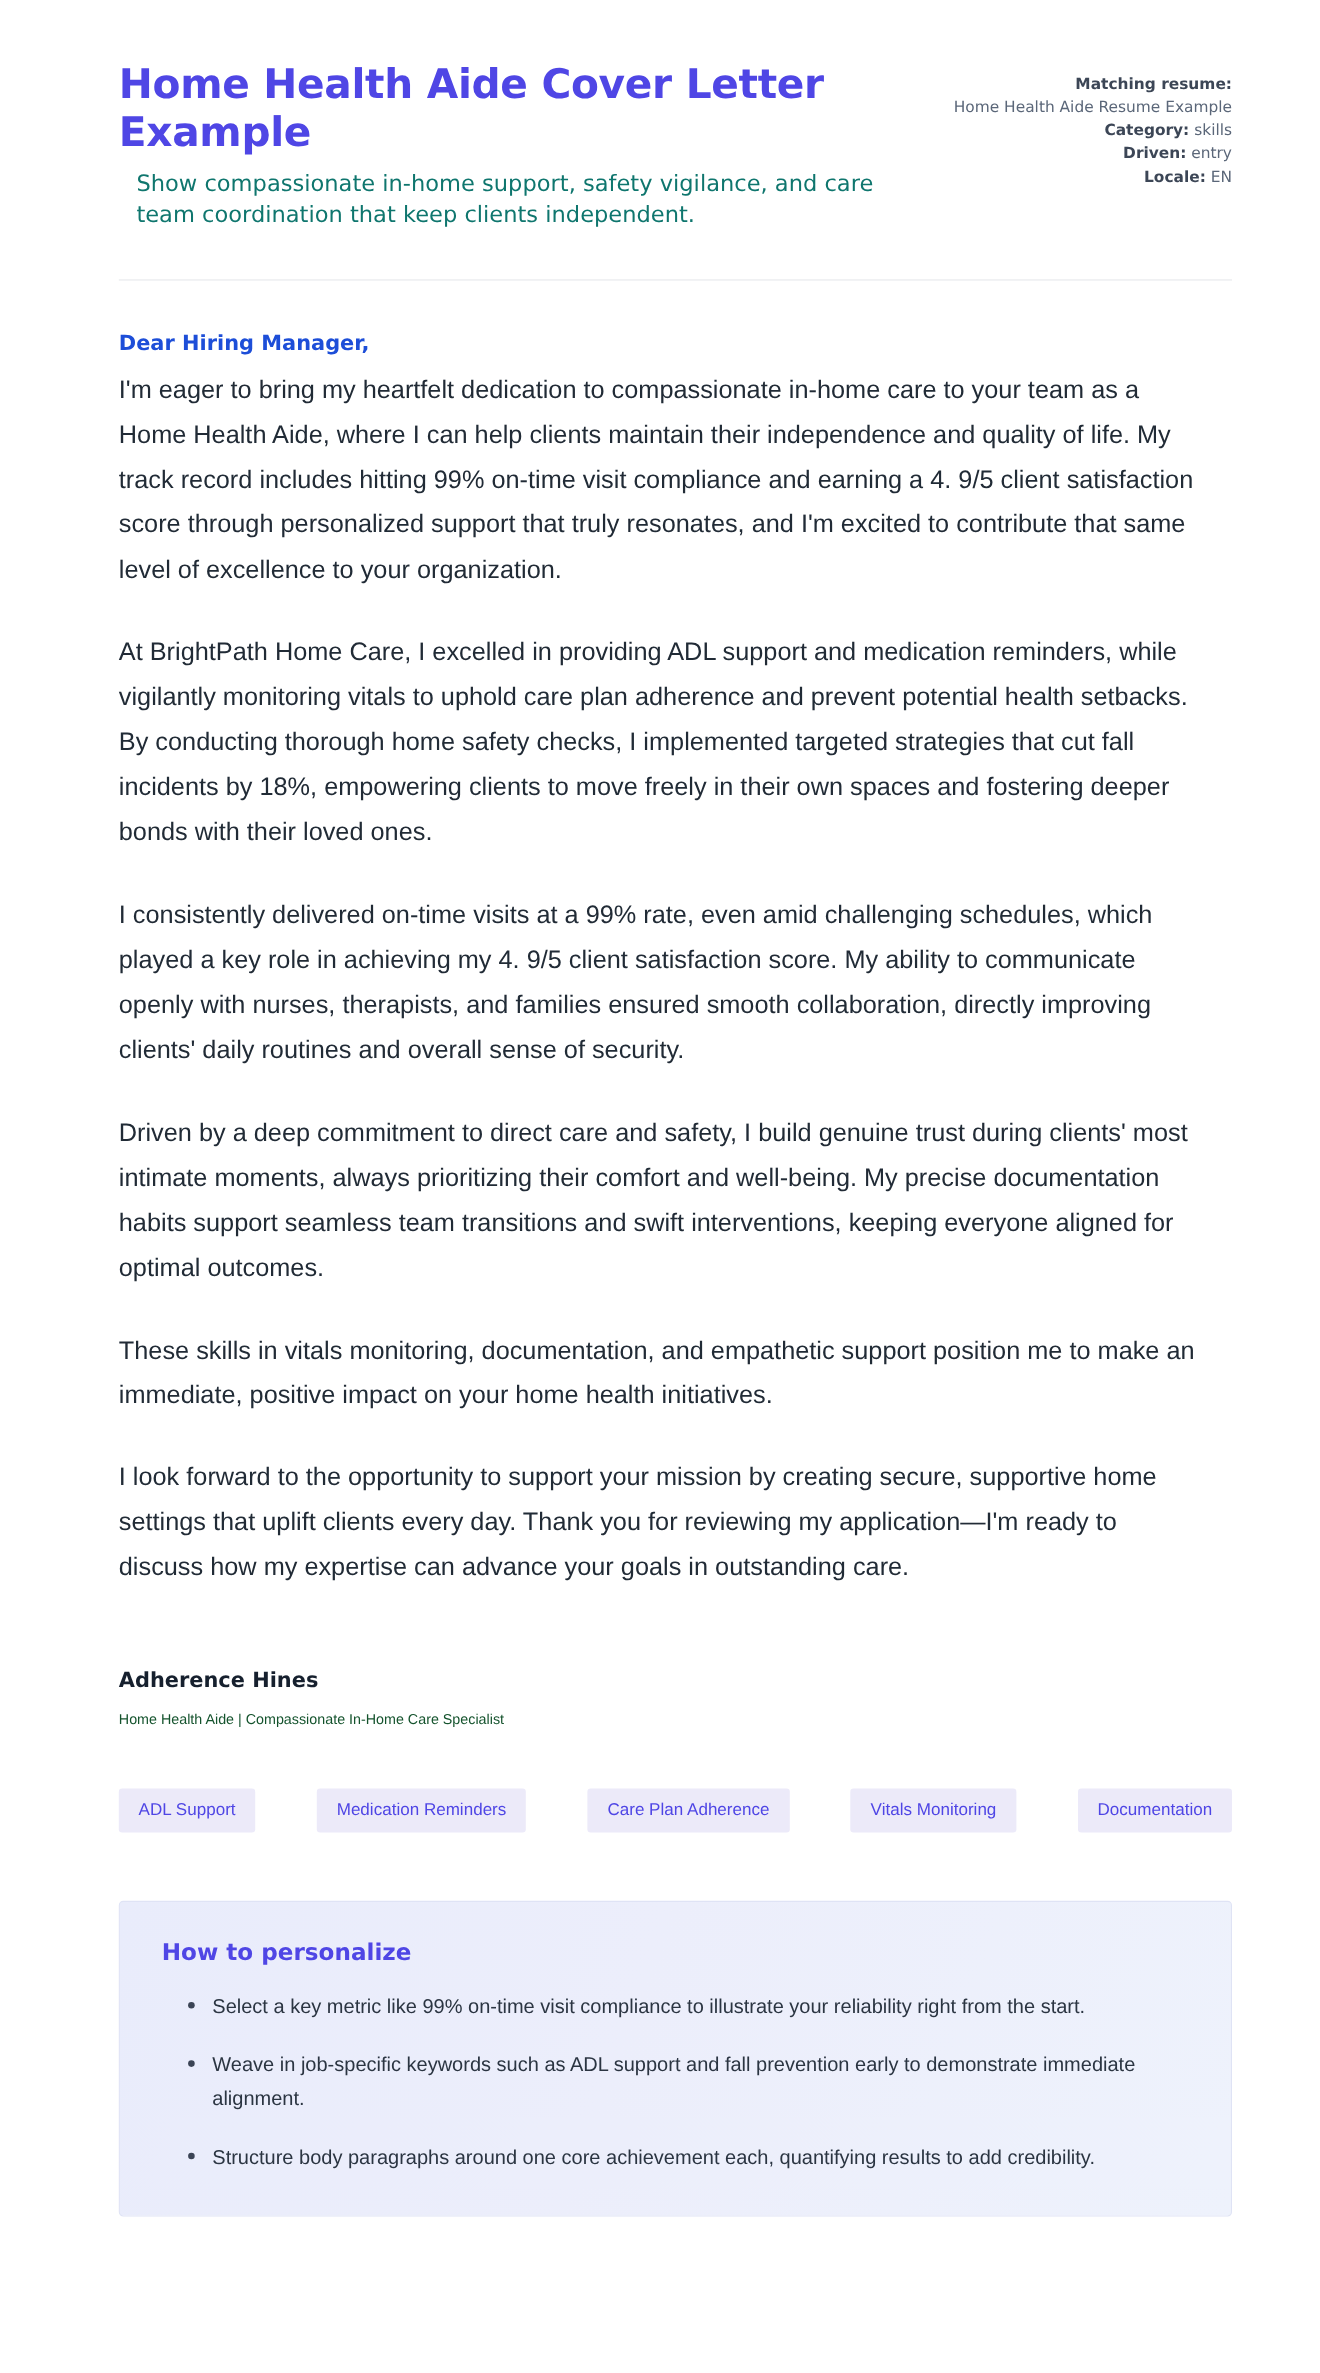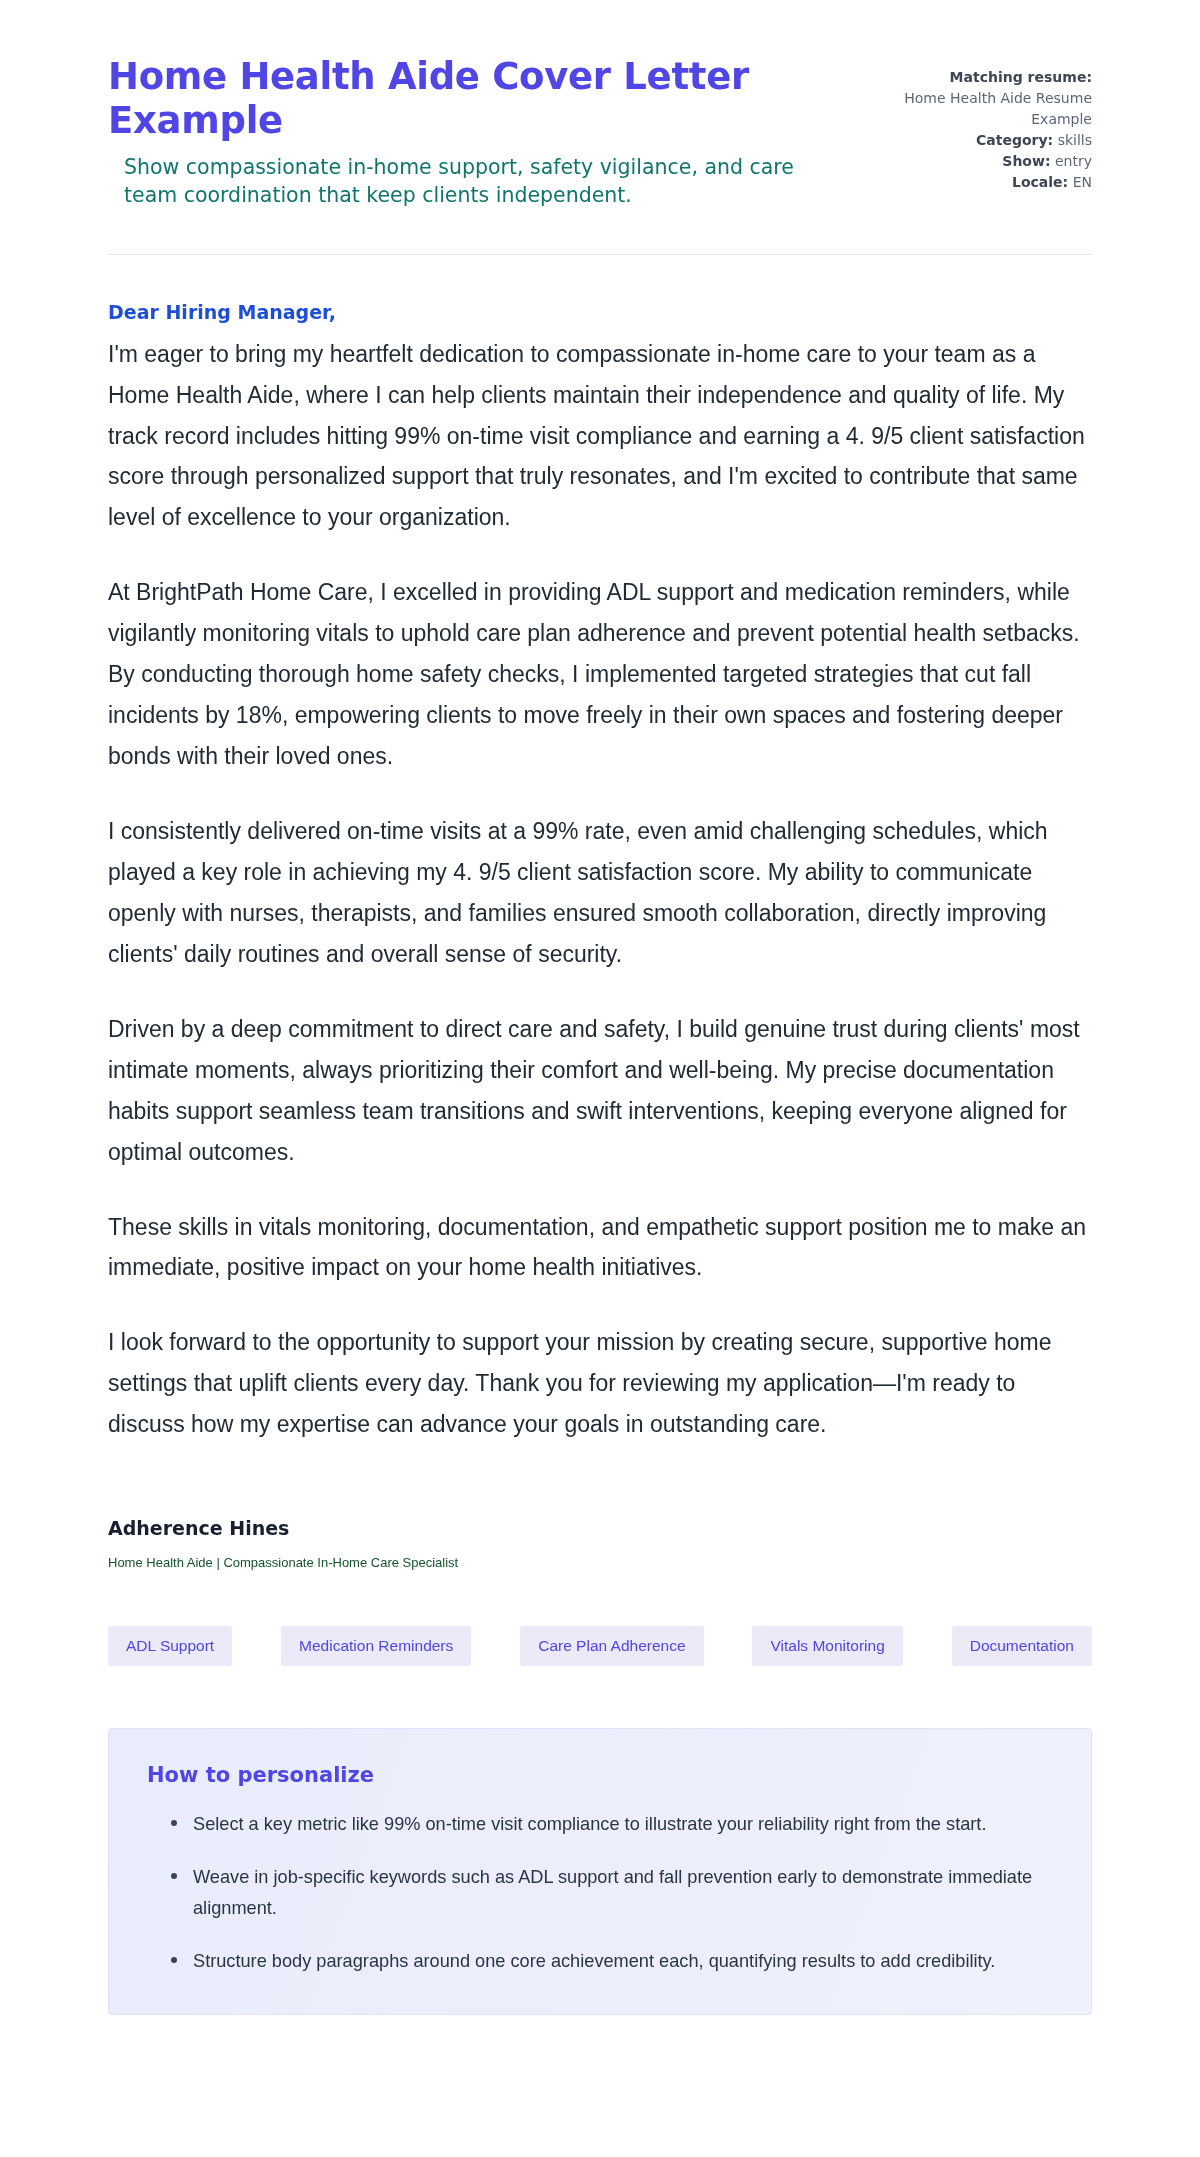--- a/index.html
+++ b/index.html
@@ -11,21 +11,21 @@
   }
   body {
     width: 1200px;
     min-height: 2157px;
     font-family: "Liberation Sans", sans-serif;
     color: #1f2736;
     -webkit-font-smoothing: antialiased;
   }
   .page {
     width: 1200px;
-    padding: 55px 108px 40px 108px;
+    padding: 55px 80px 40px 108px;
   }
 
   
   .header {
     display: flex;
     align-items: flex-start;
     justify-content: space-between;
     gap: 40px;
   }
   .header-left { width: 700px; flex: 0 0 700px; }
@@ -177,21 +177,21 @@
     <div class="meta">
       <div class="meta-row">
         <span class="meta-label">Matching resume:</span>
         <span class="meta-resume-name">Home Health Aide Resume Example</span>
       </div>
       <div class="meta-row">
         <span class="meta-label">Category:</span>
         <span class="meta-value">skills</span>
       </div>
       <div class="meta-row">
-        <span class="meta-label">Show:</span>
+        <span class="meta-label">Driven:</span>
         <span class="meta-value">entry</span>
       </div>
       <div class="meta-row">
         <span class="meta-label">Locale:</span>
         <span class="meta-value">EN</span>
       </div>
     </div>
 
   </div>
 

